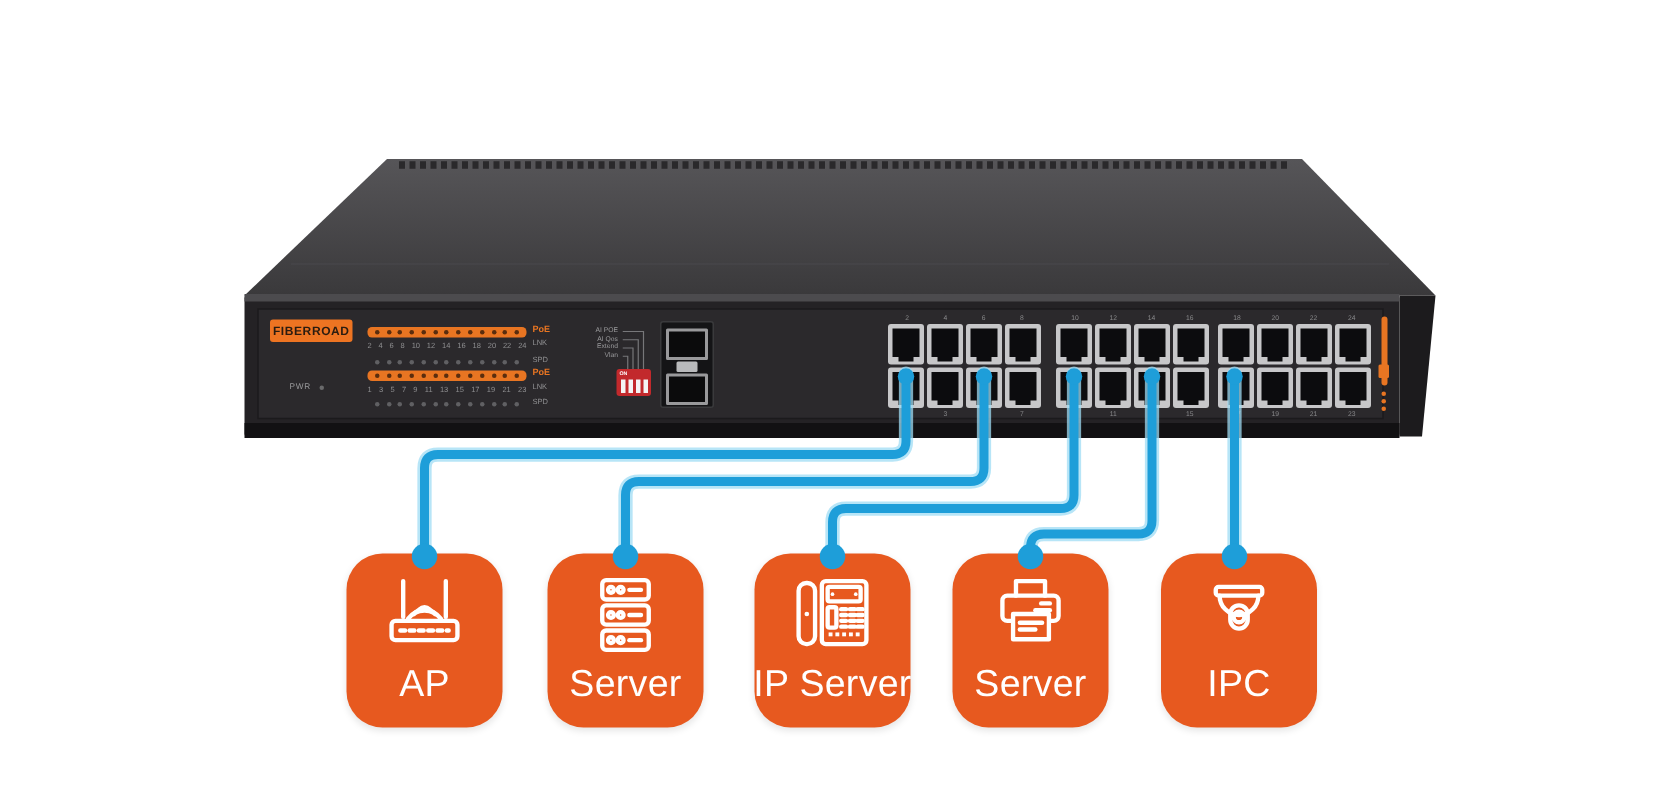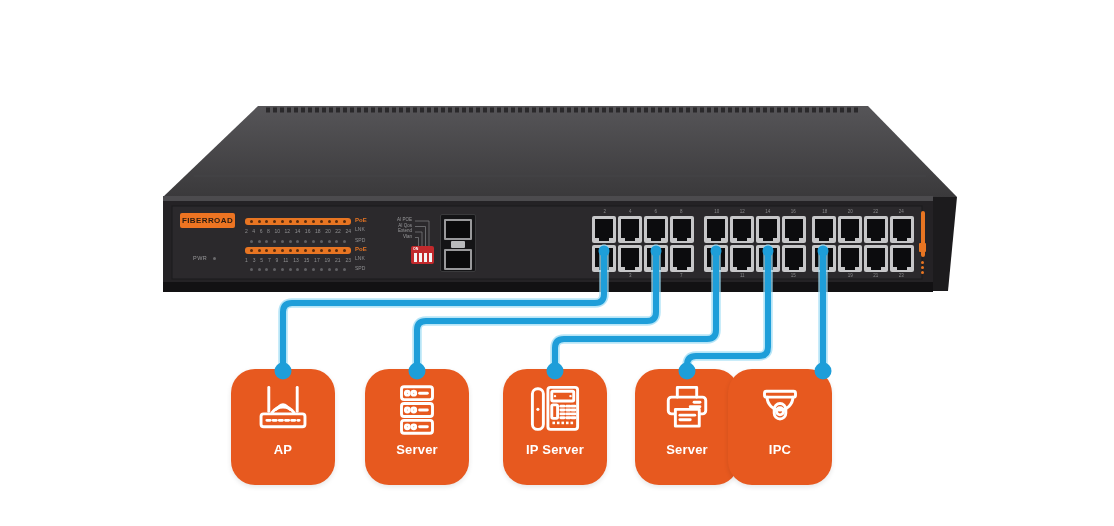--- a/index.html
+++ b/index.html
@@ -64,26 +64,26 @@
         border-radius:2px;z-index:2;}
   .oblob{position:absolute;left:919px;top:243px;width:7px;height:9px;background:#E87522;
          border-radius:1px;z-index:2;}
   .odots{position:absolute;left:921px;top:261px;z-index:2;}
   .odots i{display:block;width:3px;height:3px;margin-bottom:2px;background:#E87522;border-radius:50%;}
 
   
   .card{position:absolute;top:369px;width:104px;height:116px;background:#E7591F;
         border-radius:24px;display:flex;flex-direction:column;align-items:center;z-index:3;
         box-shadow:0 2px 5px rgba(0,0,0,.10);}
-  #card0{left:231px}#card1{left:365px}#card2{left:503px}#card3{left:635px}#card4{left:728px}
+  #card0{left:231px}#card1{left:365px}#card2{left:503px}#card3{left:635px}#card4{left:774px}
   .card svg{margin-top:10px;width:62px;height:62px;}
   .card svg *{stroke:#fff;stroke-width:4.5;fill:none;stroke-linecap:round;stroke-linejoin:round;}
   .card svg .f{fill:#fff;stroke:none;}
   .card svg .m{fill:#E7591F;}
-  .dlabel{color:#fff;font-size:13px;font-weight:700;margin-top:1px;letter-spacing:.2px;
+  .dlabel{color:#fff;font-size:25px;font-weight:400;margin-top:1px;letter-spacing:.2px;
           white-space:nowrap;}
 
   
   #cables{position:absolute;left:0;top:0;z-index:4;pointer-events:none;}
 </style>
 </head>
 <body>
 
 <div id="canvas">
 

